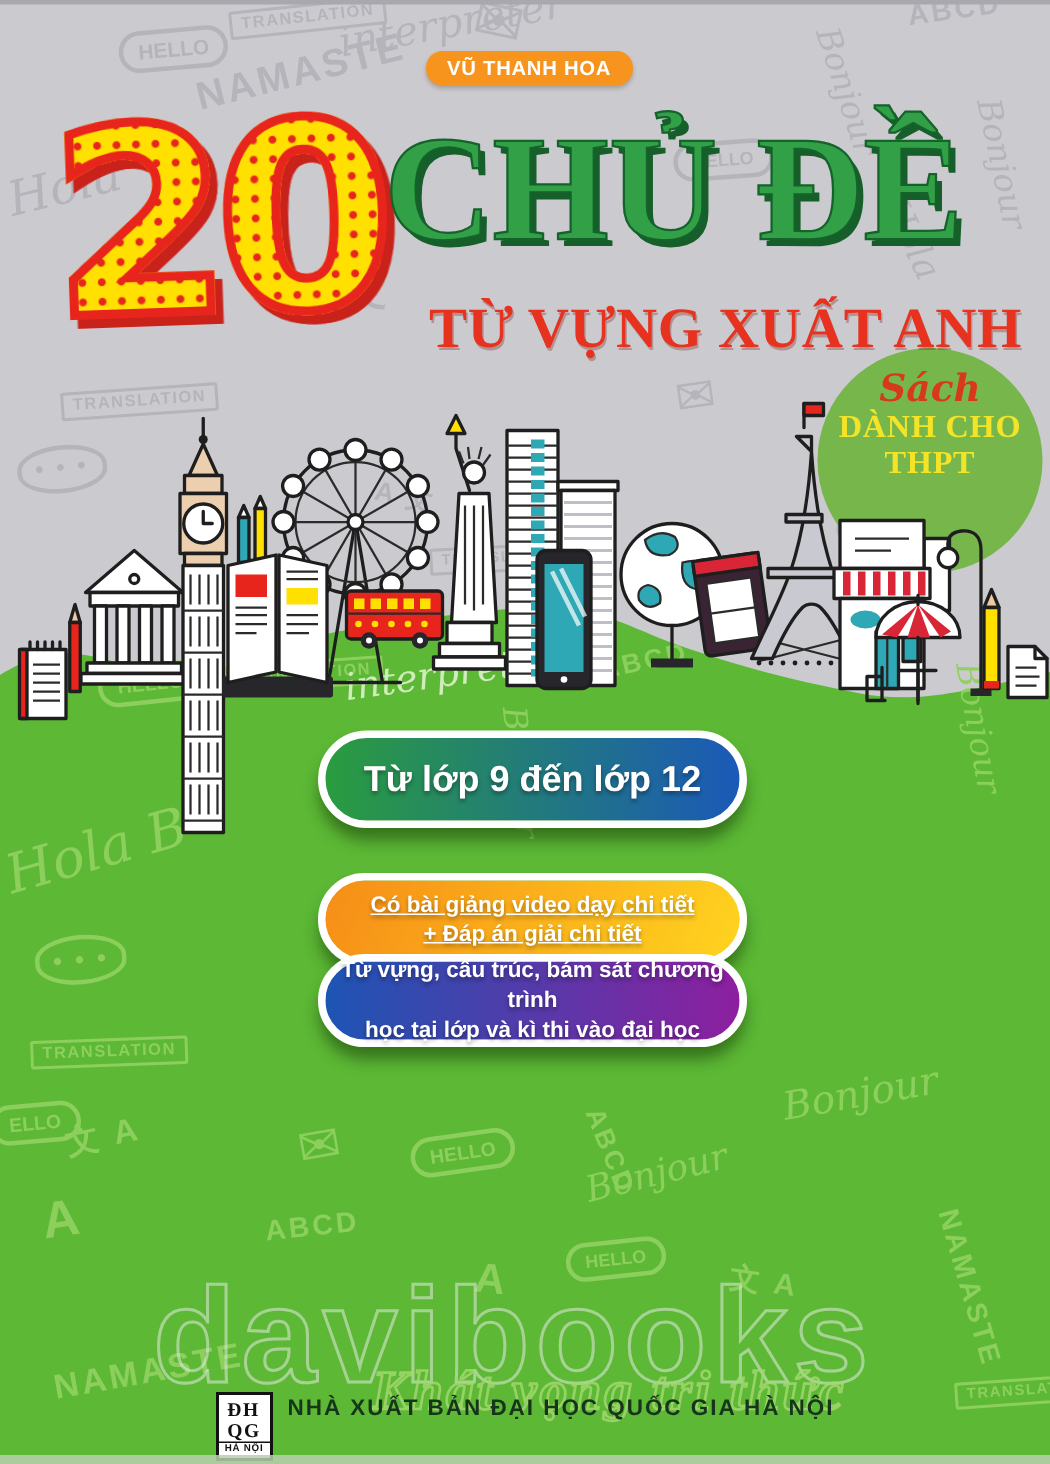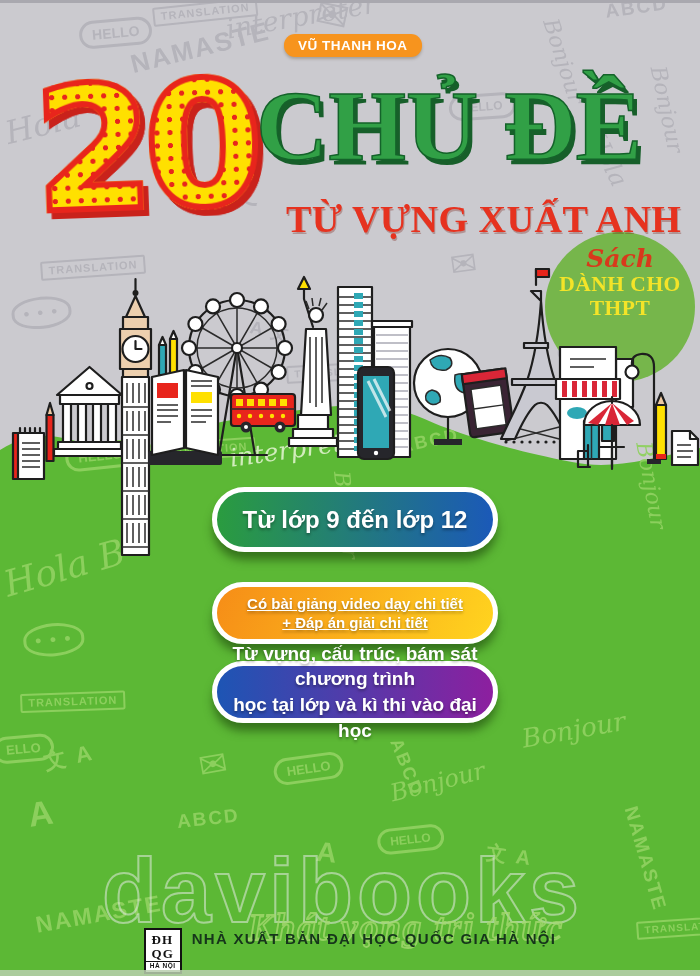--- a/index.html
+++ b/index.html
@@ -55,21 +55,21 @@
   .badge .bline{font-family:"Liberation Serif",serif;font-weight:bold;font-size:21.5px;
     line-height:1.1;color:#f4e428;letter-spacing:.5px;}
 
   
   .pill{position:absolute;left:212px;width:276px;border-radius:40px;border:5px solid #fff;
     z-index:7;color:#fff;font-weight:bold;text-align:center;display:flex;
     flex-direction:column;justify-content:center;
     box-shadow:0 9px 10px -1px rgba(22,58,8,.55);text-shadow:0 2px 3px rgba(0,0,0,.35);}
   .pill-0{top:487px;height:55px;font-size:24px;}
   .pill-1{top:582px;height:52px;font-size:15px;line-height:1.3;text-decoration:underline;}
-  .pill-2{top:661px;height:52px;font-size:19px;line-height:1.35;}
+  .pill-2{top:636px;height:52px;font-size:15px;line-height:1.35;}
 
   
   .wm-brand{position:absolute;left:102px;top:840px;z-index:6;font-weight:bold;
     font-size:90px;letter-spacing:4px;color:transparent;
     -webkit-text-stroke:2px rgba(228,234,226,.55);font-family:"Liberation Sans",sans-serif;}
   .wm-slogan{position:absolute;left:248px;top:906px;z-index:7;font-weight:bold;font-style:italic;
     font-size:37px;font-family:"Liberation Serif",serif;color:transparent;
     -webkit-text-stroke:1.8px rgba(165,216,112,.8);letter-spacing:2px;}
 
   

